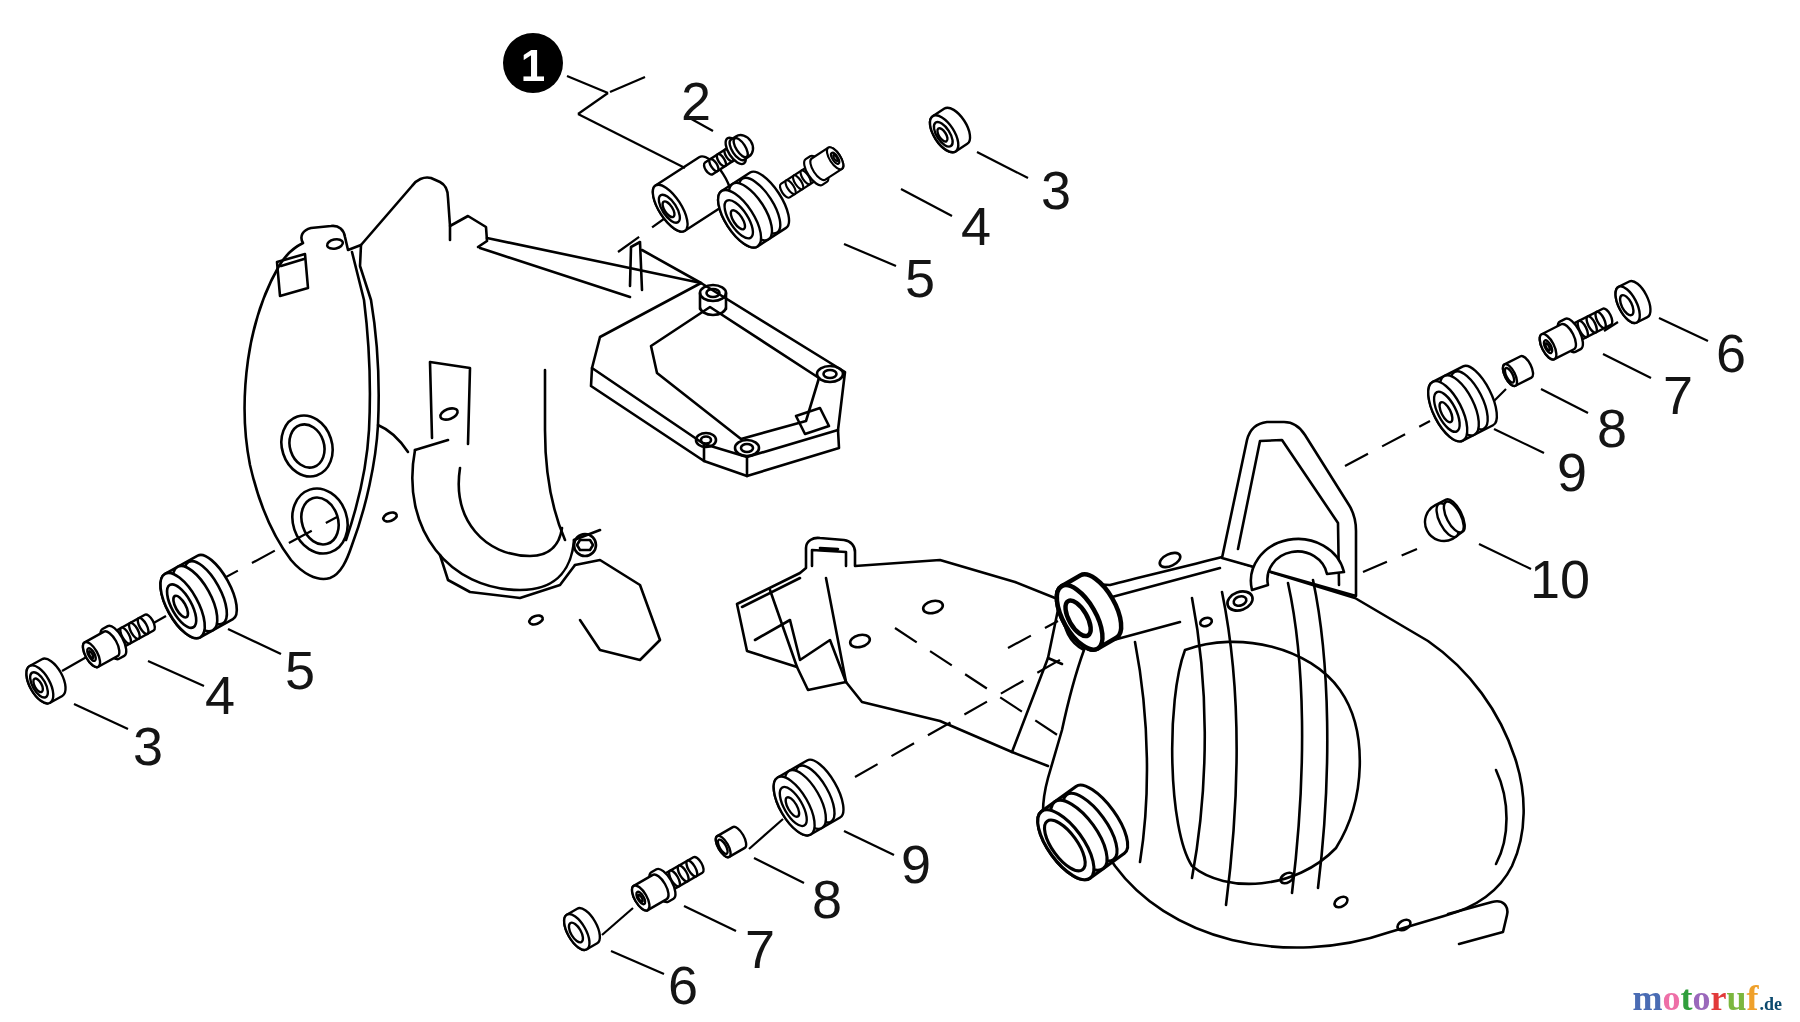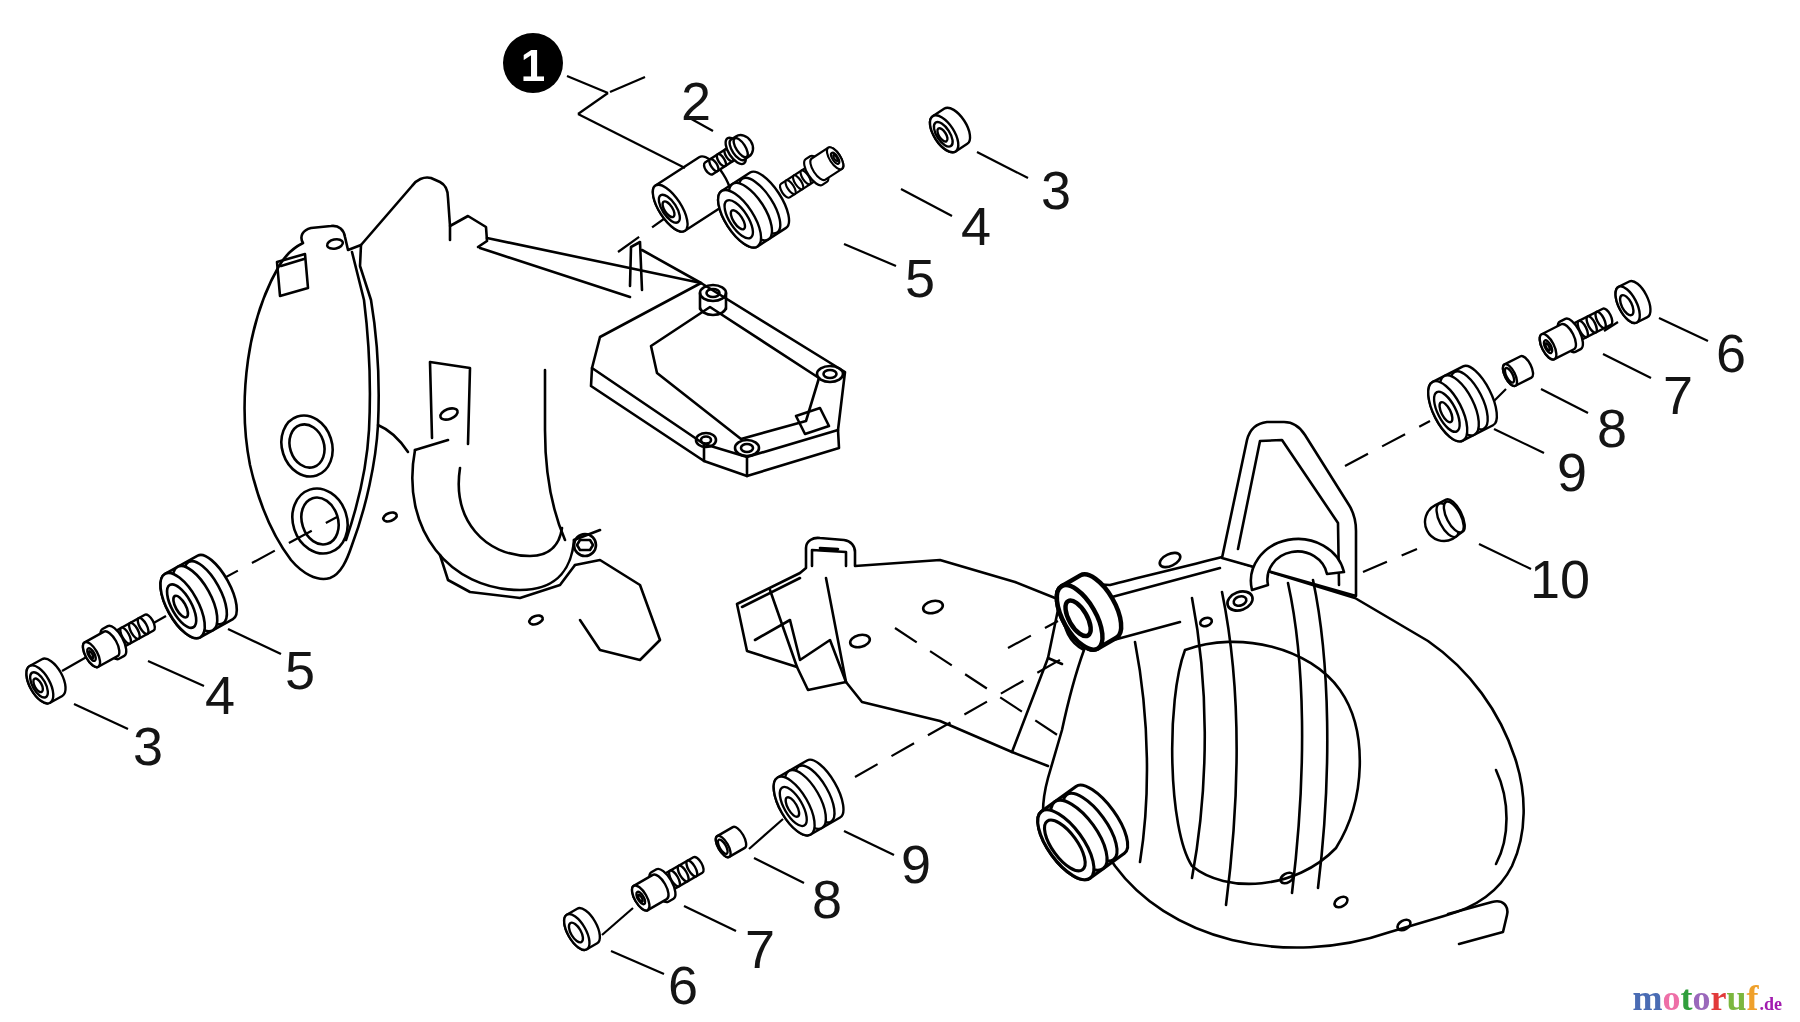--- a/index.html
+++ b/index.html
@@ -300,15 +300,15 @@
 <div class="logo">
   <span style="display:flex;">
         <span style="color: rgb(74, 108, 180);">m</span>
         <span style="color: rgb(238, 111, 167);">o</span>
         <span style="color: rgb(47, 158, 60);">t</span>
         <span style="color: rgb(154, 104, 187);">o</span>
         <span style="color: rgb(226, 58, 58);">r</span>
         <span style="color: rgb(124, 183, 62);">u</span>
         <span style="color: rgb(239, 160, 42);">f</span>
       </span>
-      <span class="tld" style="color: #a21caf;">.de</span>
+      <span class="tld" style="color: #0c4a6e;">.de</span>
 </div>
 </div>
 
 </body></html>

